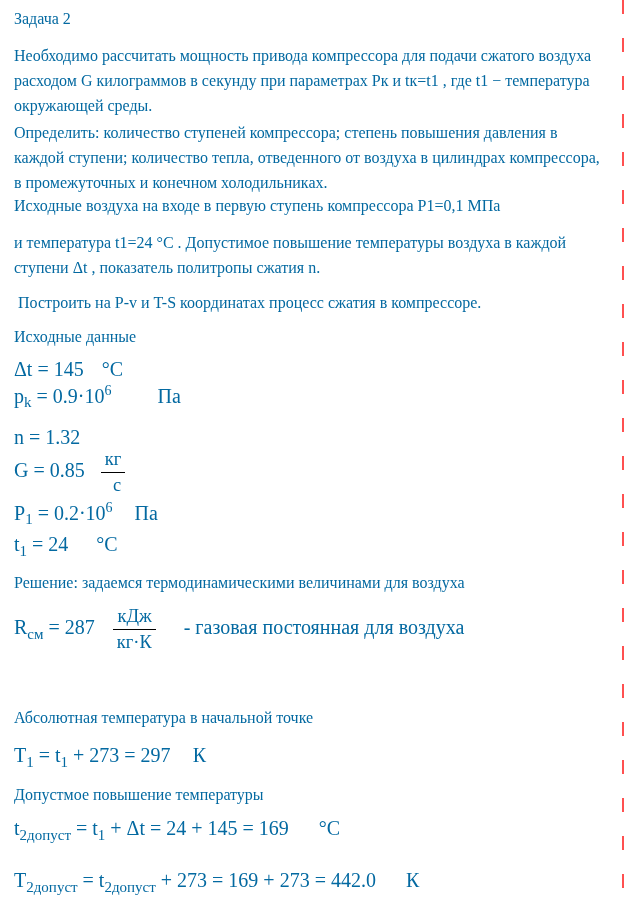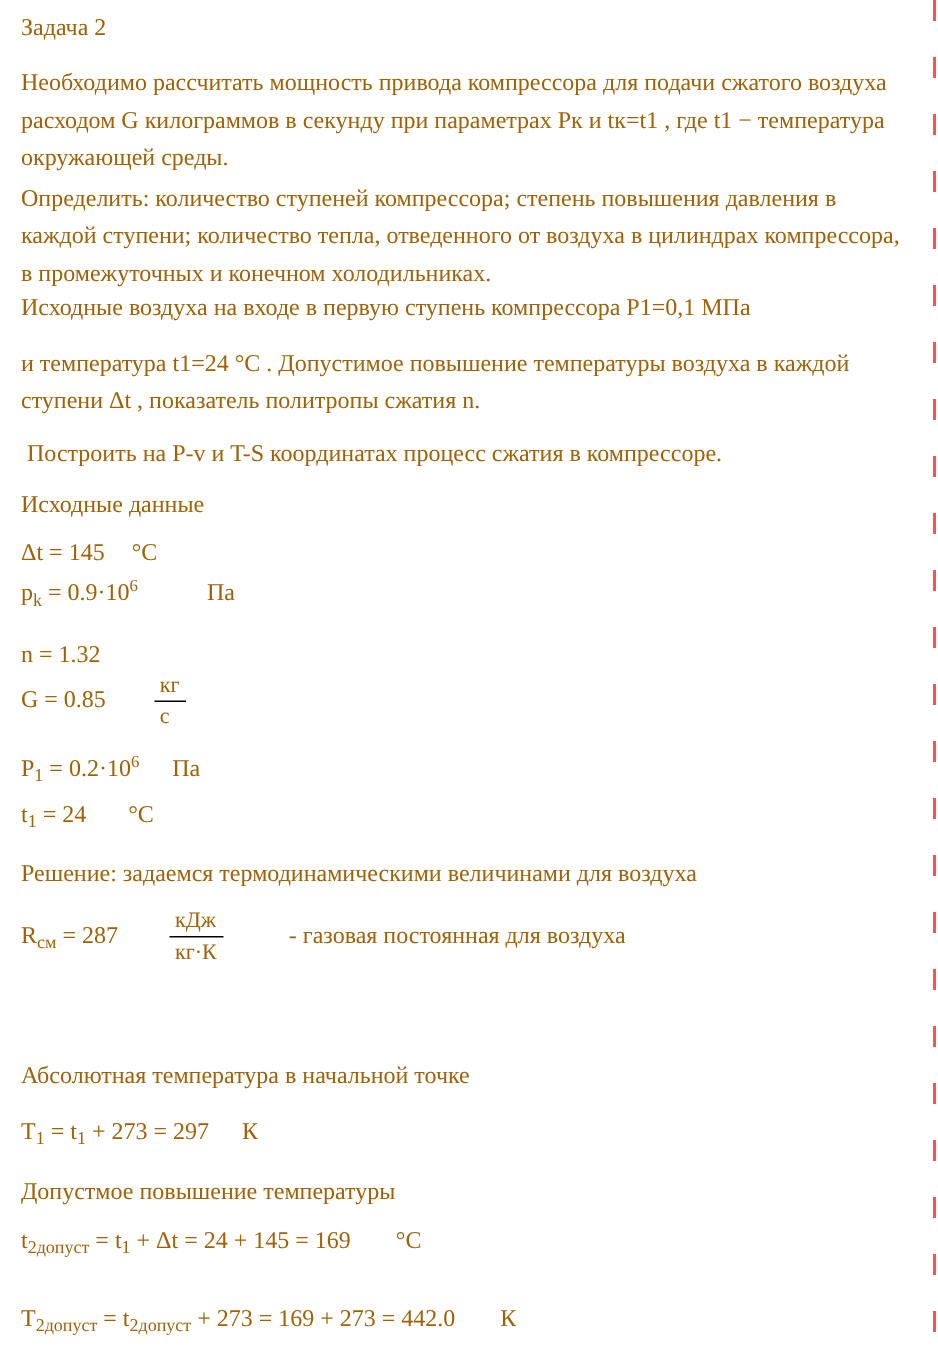--- a/index.html
+++ b/index.html
@@ -1,43 +1,43 @@
 <!DOCTYPE html>
 <html lang="ru"><head>
 <meta charset="utf-8">
 <style>
   html,body{margin:0;padding:0;background:#ffffff;}
   #page{
     position:relative;
     width:625px;height:906px;
     background:#ffffff;
     font-family:"Liberation Serif","DejaVu Serif",serif;
-    color:#a16207;
+    color:#0369a1;
     overflow:hidden;
   }
   .blk{position:absolute;left:14px;}
   .para{
     width:596px;
     font-size:16px;
     line-height:25px;
     white-space:pre-wrap;
   }
   .eq{
-    font-size:16px;
+    font-size:20px;
     white-space:pre;
     line-height:22px;
   }
   .eq-sub{font-size:0.75em;vertical-align:-0.3em;}
   .eq-sup{font-size:0.7em;vertical-align:0.55em;}
   .eq-gap{display:inline-block;}
   .frac{
     display:inline-block;
-    text-align:left;
+    text-align:right;
     vertical-align:middle;
-    margin:0 18px;
+    margin:0 2px;
     font-size:0.92em;
     line-height:1.25;
   }
   .frac .num{display:block;padding:0 4px 1px;border-bottom:1px solid #000;}
   .frac .den{display:block;padding:1px 4px 0;}
   #margin-line{
     position:absolute;
     top:0;bottom:0;right:1px;width:2px;
     background:repeating-linear-gradient(to bottom,
       var(--margin-red) 0px, var(--margin-red) 14px,

